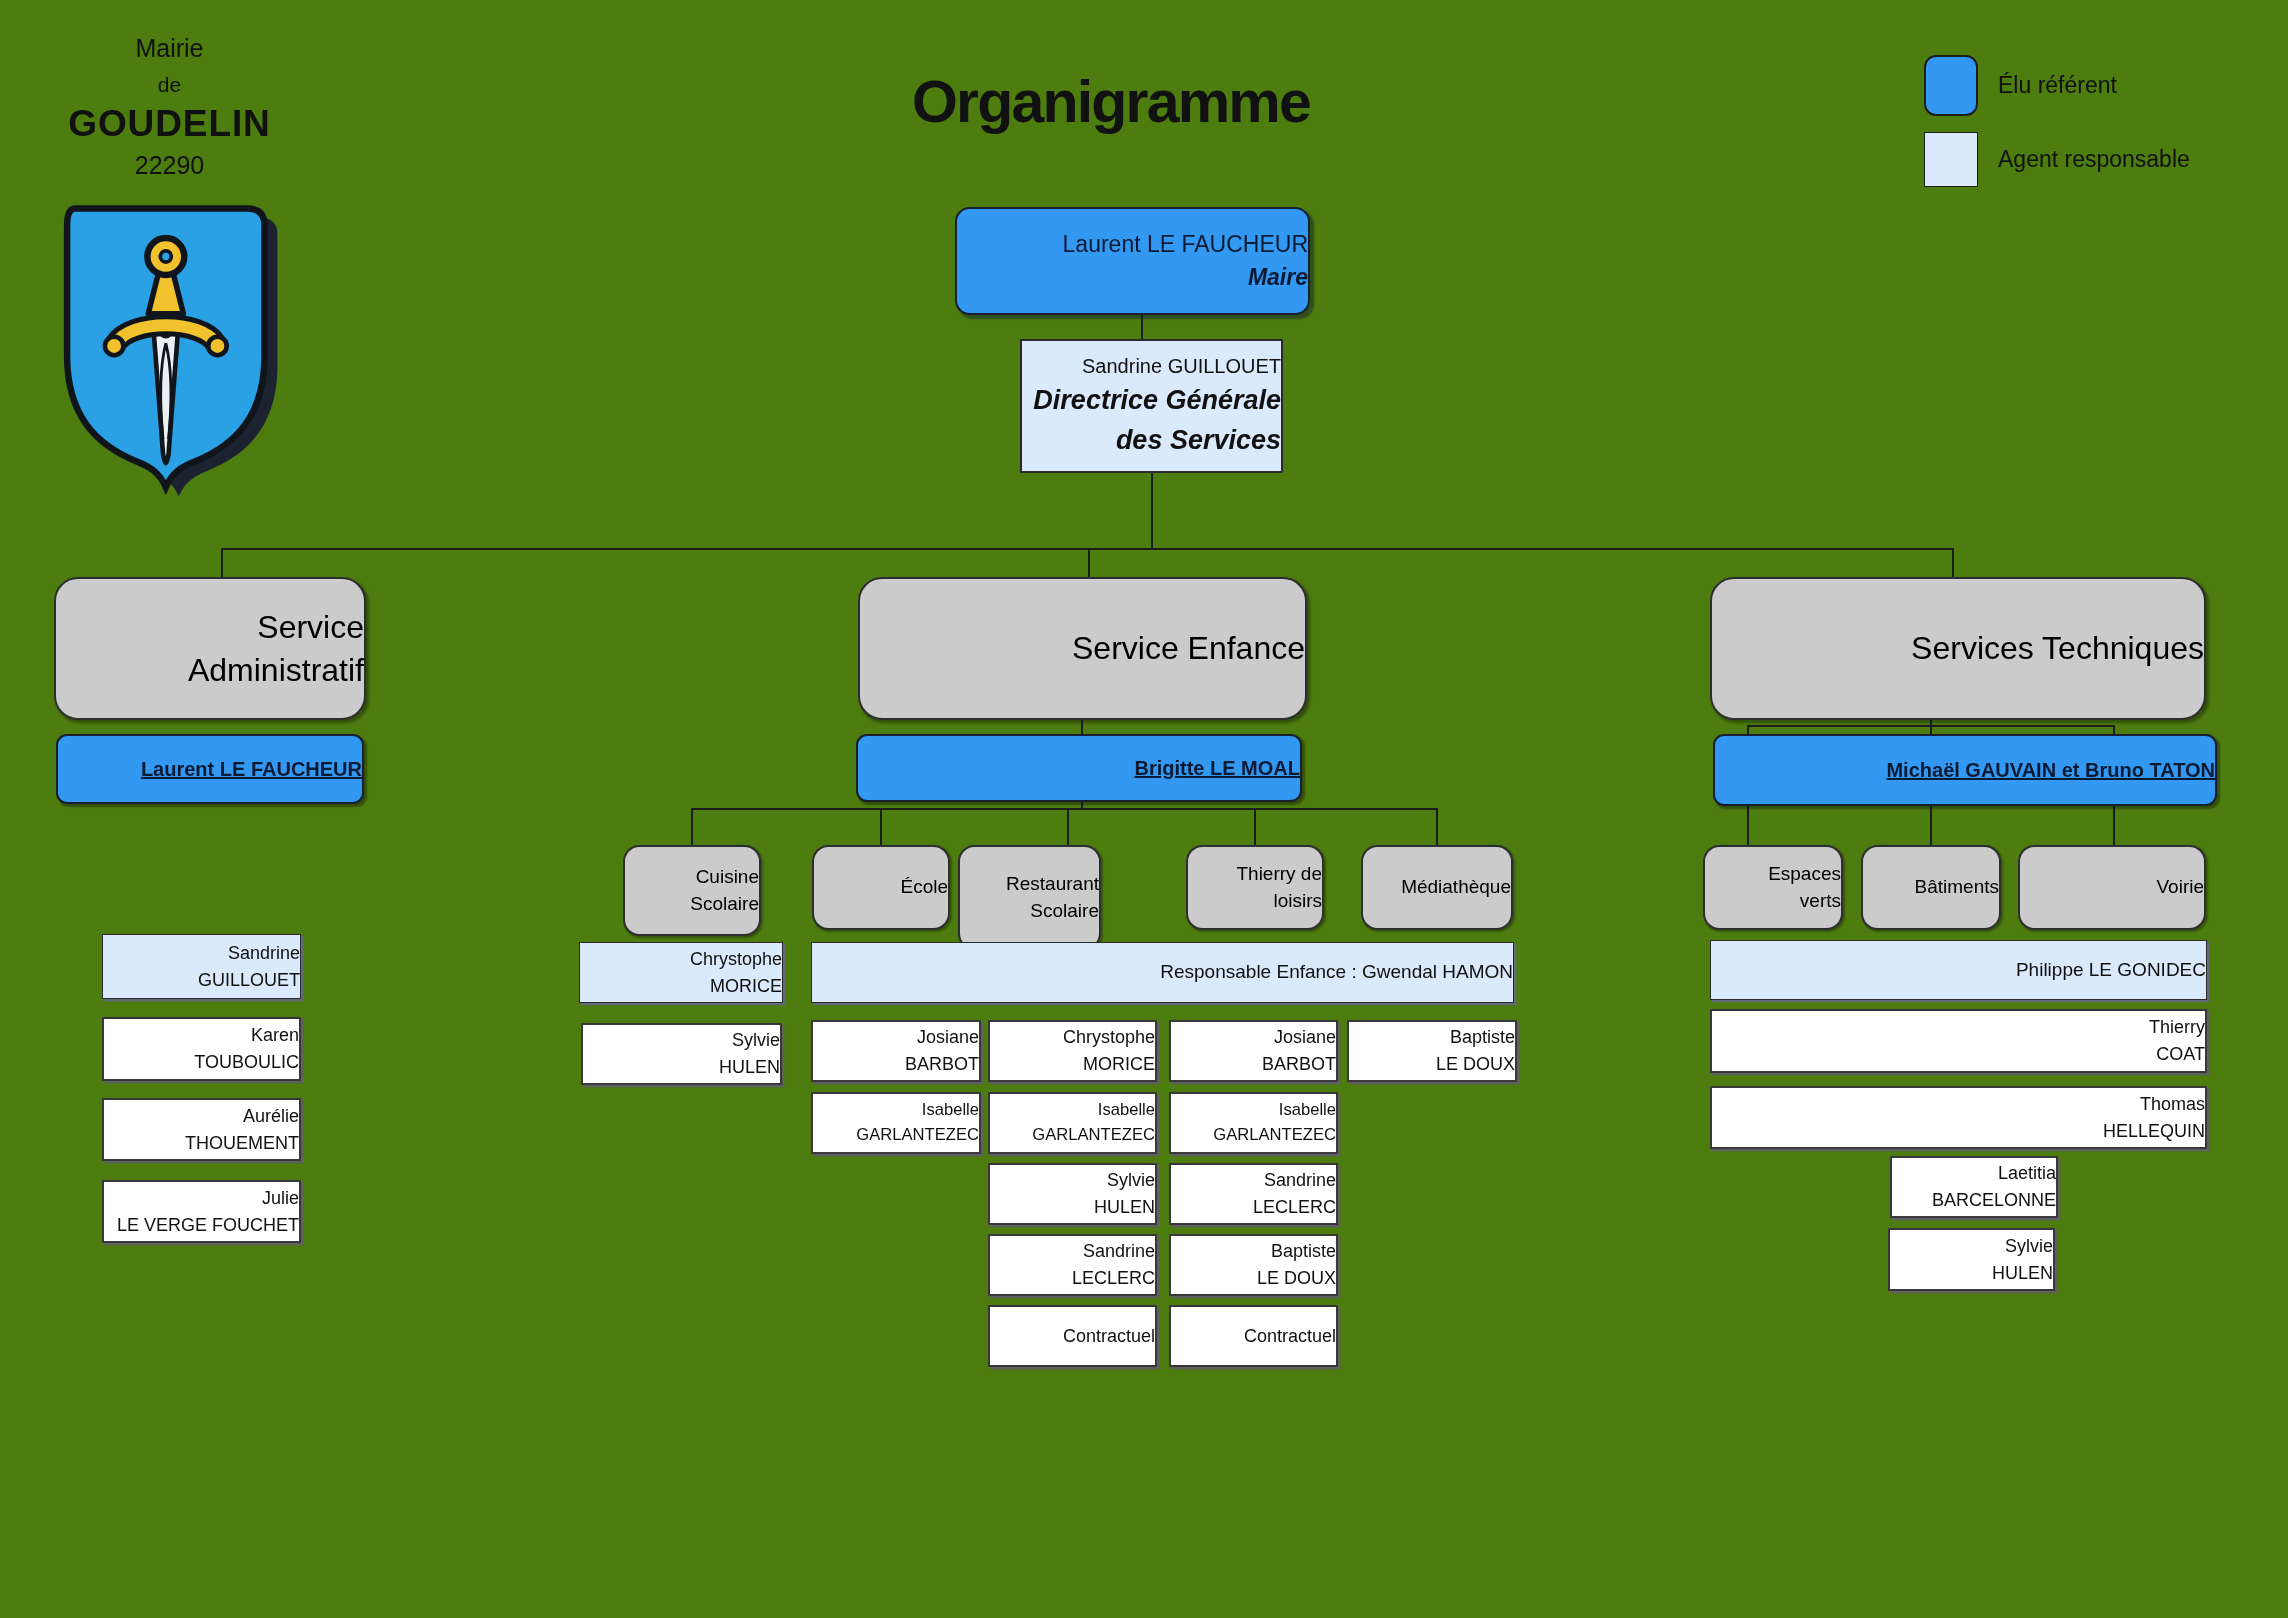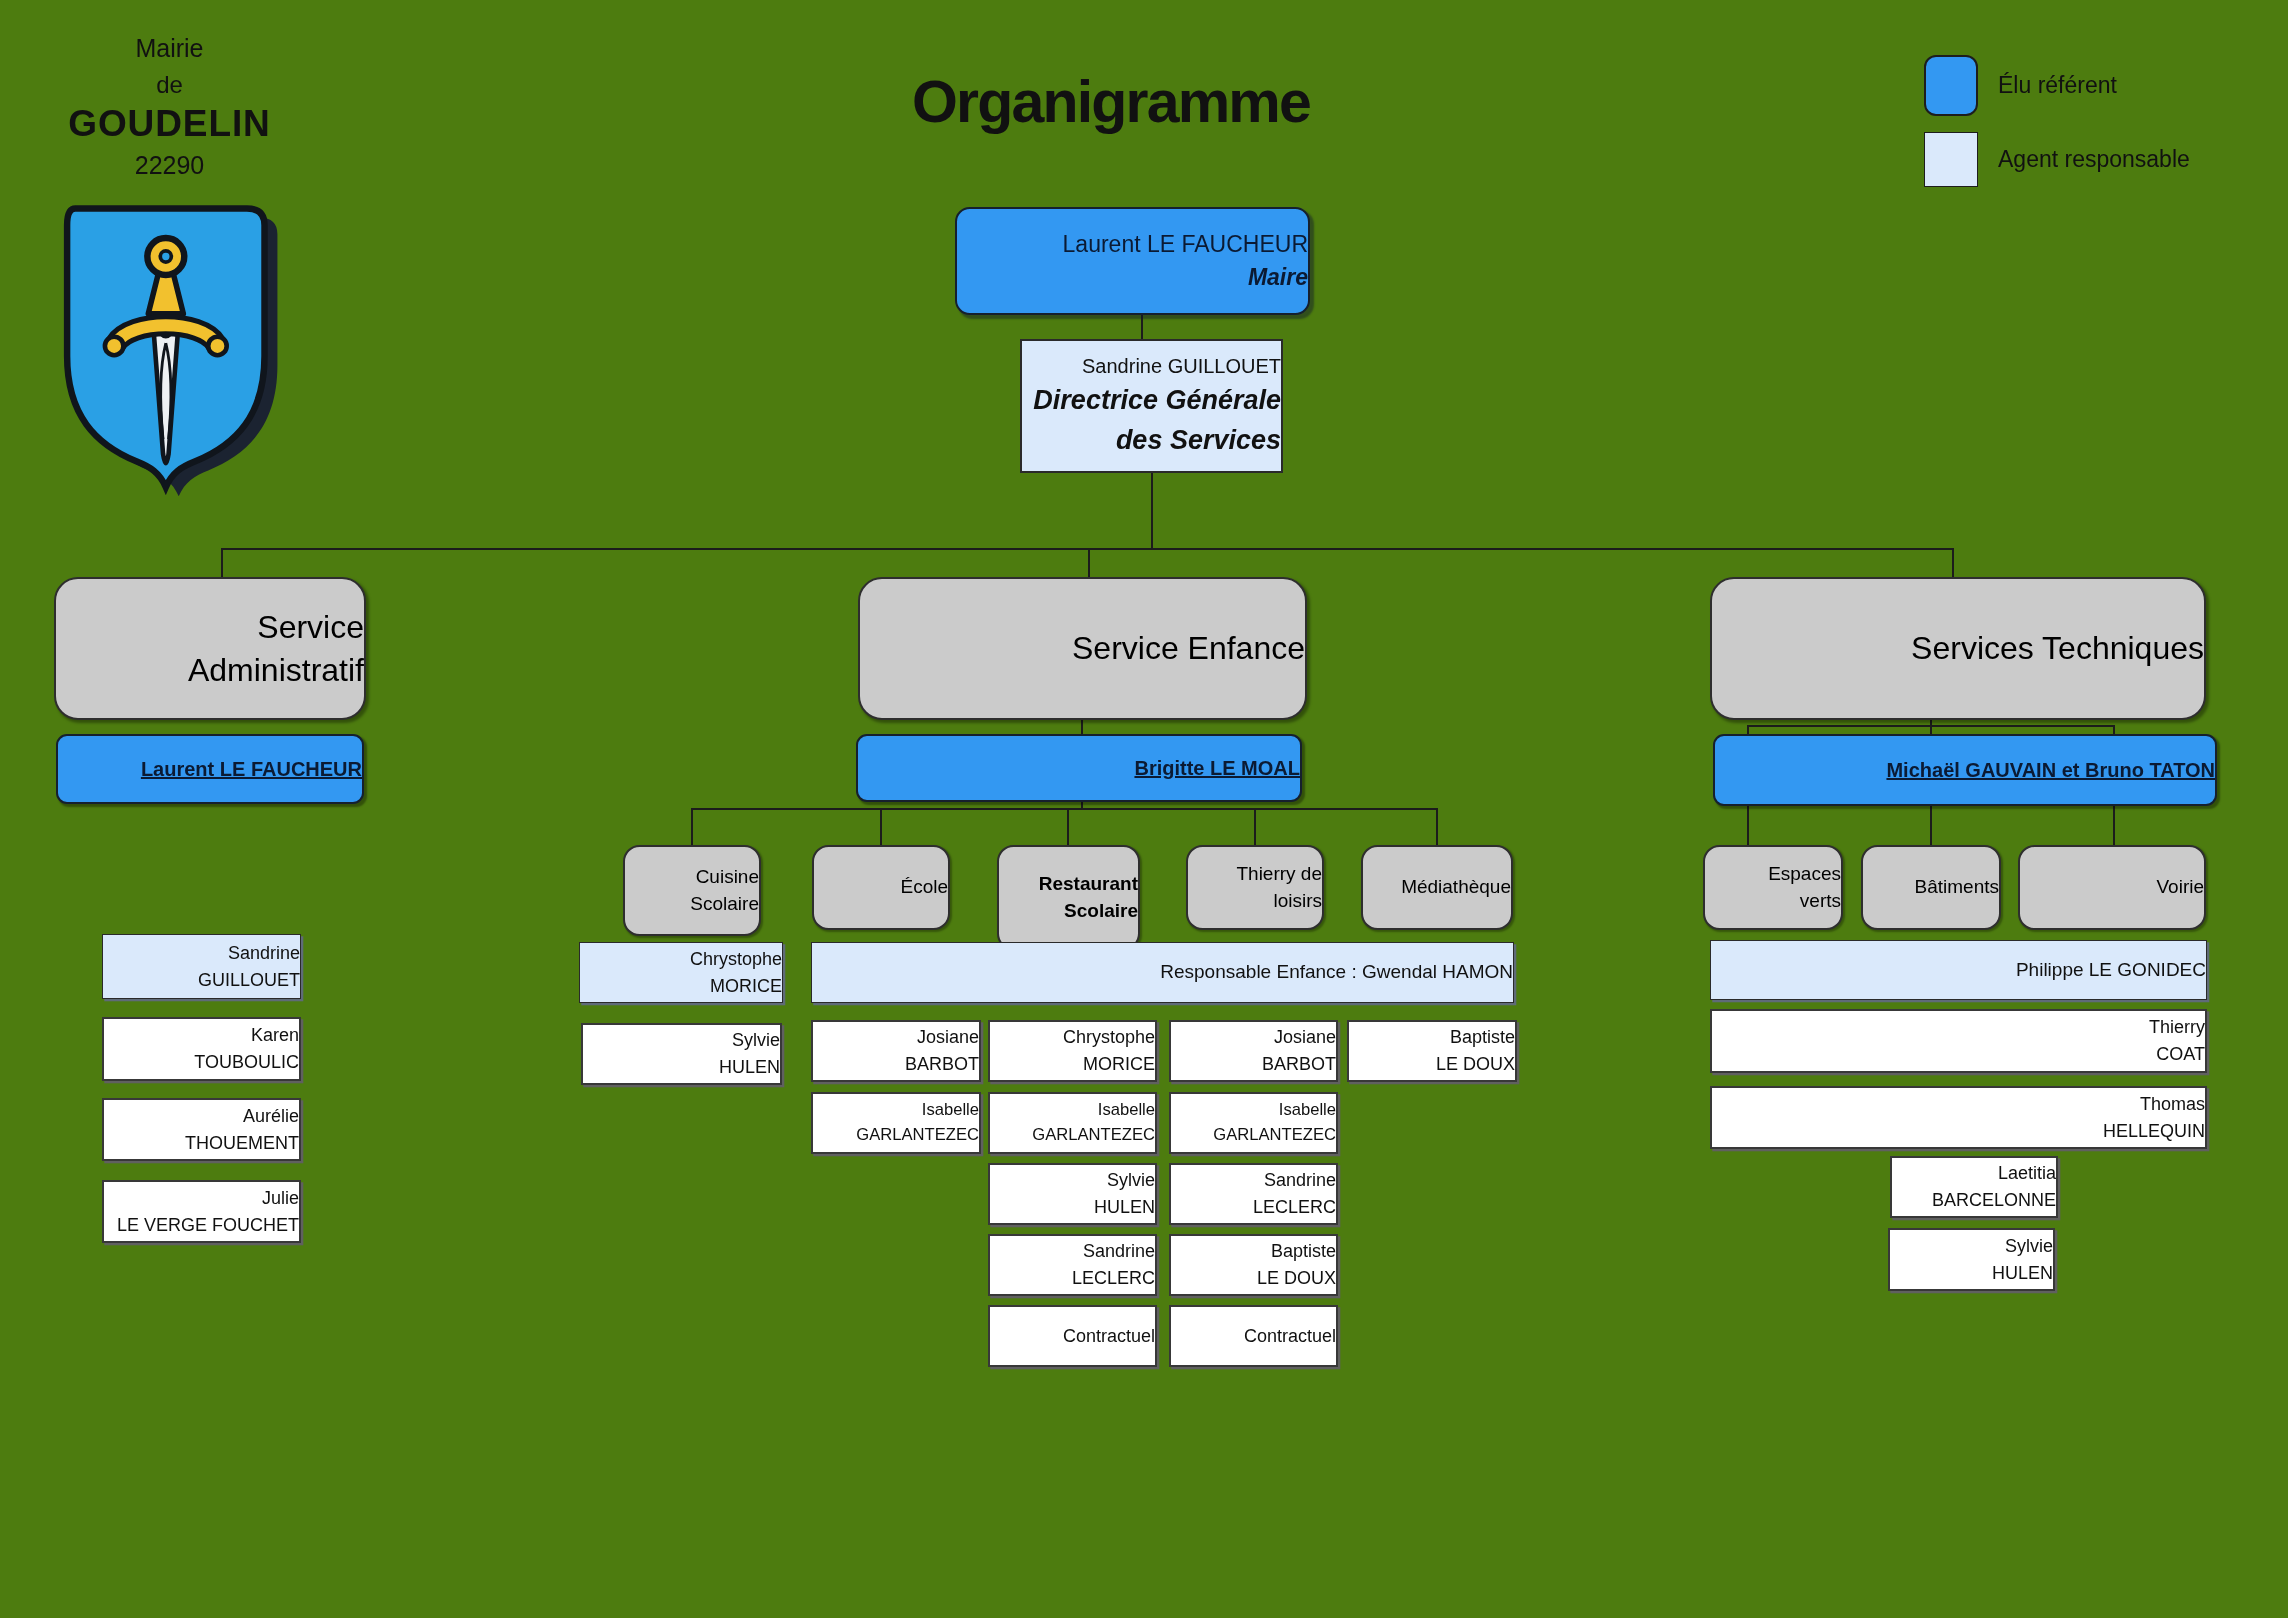--- a/index.html
+++ b/index.html
@@ -34,21 +34,21 @@
        line-height:1.5;box-shadow:2.3px 2.3px 0 #606060;}
   .maire{background:var(--elu-blue);border:2.8px solid #16202e;border-radius:14.8px;
        color:var(--navy-text);font-size:23px;line-height:1.45;box-shadow:3.7px 3.7px 1.8px rgba(15,25,45,.45);}
   .maire .role{font-weight:bold;font-style:italic;}
   .dgs{background:var(--agent-blue);border:2.3px solid #2a2a2a;font-size:20px;line-height:1.45;}
   .dgs .role{font-weight:bold;font-style:italic;font-size:27px;}
   .line{position:absolute;background:var(--line-dark);z-index:1;}
   .vline{width:1.8px;} .hline{height:1.8px;}
   .hdr{position:absolute;left:54px;top:29.5px;width:231px;text-align:center;z-index:2;}
   .hdr .m1{font-size:25px;line-height:37px;}
-  .hdr .m2{font-size:24px;line-height:35px;}
+  .hdr .m2{font-size:21px;line-height:35px;}
   .hdr .m3{font-size:37px;line-height:44px;font-weight:bold;letter-spacing:0.9px;}
   .hdr .m4{font-size:25px;line-height:39px;}
   .title{position:absolute;left:742px;top:68px;width:738px;text-align:center;
        font-size:59px;font-weight:700;letter-spacing:-1.8px;z-index:2;}
   .legend-swatch{position:absolute;box-sizing:border-box;z-index:2;}
   .legend-label{position:absolute;font-size:23px;z-index:2;}
 </style>
 </head>
 <body>
 
@@ -132,21 +132,21 @@
     <span>Michaël GAUVAIN et Bruno TATON</span>
   </div>
 
   <div class="box sub" style="left:623px;top:845px;width:138px;height:91px;">
     <span>Cuisine</span>
     <span>Scolaire</span>
   </div>
   <div class="box sub" style="left:812px;top:845px;width:138px;height:85px;">
     <span>École</span>
   </div>
-  <div class="box sub" style="left:997px;top:845px;width:143px;height:105px;font-weight:bold;">
+  <div class="box sub" style="left:958px;top:845px;width:143px;height:105px;">
     <span>Restaurant</span>
     <span>Scolaire</span>
   </div>
   <div class="box sub" style="left:1186px;top:845px;width:138px;height:85px;">
     <span>Thierry de</span>
     <span>loisirs</span>
   </div>
   <div class="box sub" style="left:1361px;top:845px;width:152px;height:85px;">
     <span>Médiathèque</span>
   </div>

